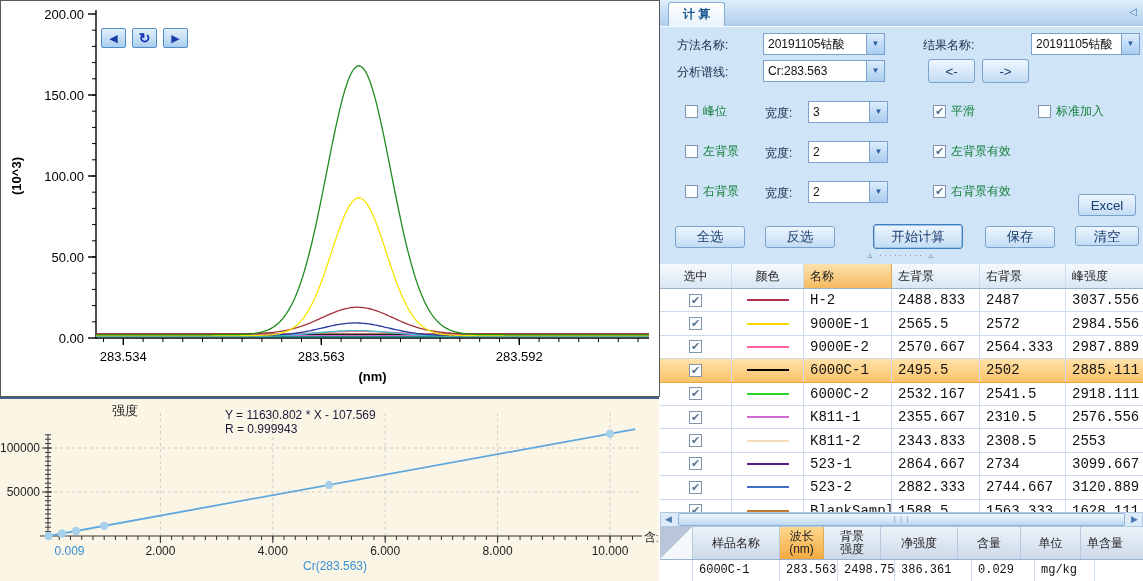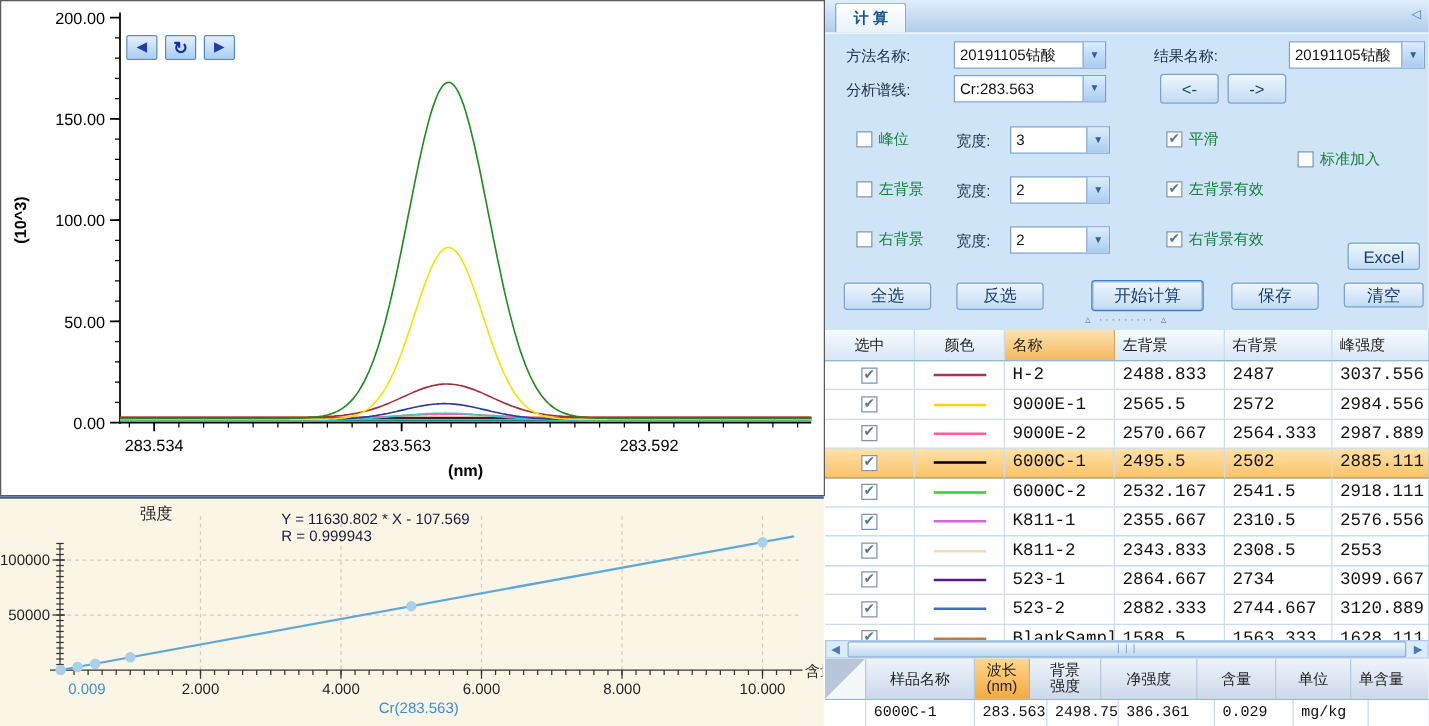--- a/index.html
+++ b/index.html
@@ -39,21 +39,21 @@
   .c1{width:72px;justify-content:center;padding-left:0;}
   .c2{width:88px;} .c3{width:88px;} .c4{width:86px;} .c5{width:77px;border-right:none;}
   .cline{width:42px;height:2px;display:inline-block;}
   
   .hscroll{position:absolute;left:0;top:512px;width:483px;height:15px;background:#dcebf9;border:1px solid #b0c8e0;box-sizing:border-box;display:flex;align-items:center;}
   .harrow{width:15px;height:13px;color:#4a7ab0;font-size:9px;text-align:center;line-height:13px;cursor:pointer;}
   .hthumb{flex:1;height:11px;margin:0 2px;background:linear-gradient(#f2f8fe,#bcd8f0);border:1px solid #8cb2d8;border-radius:2px;text-align:center;line-height:9px;color:#7a98b8;font-size:8px;letter-spacing:1px;cursor:grab;}
   
   .stable{position:absolute;left:0;top:527px;width:483px;background:#fff;}
   .shead{display:flex;height:32px;background:linear-gradient(#eef3f9,#ccd9ea);border-bottom:1px solid #9ab4d0;}
-  .sh{box-sizing:border-box;border-right:1px solid #b6c8dc;display:flex;align-items:center;justify-content:center;text-align:center;color:#222;white-space:pre-line;line-height:13px;}
+  .sh{box-sizing:border-box;border-right:1px solid #b6c8dc;display:flex;align-items:center;justify-content:center;text-align:right;color:#222;white-space:pre-line;line-height:13px;}
   .sh.hl{background:linear-gradient(#fdd88f,#f5a93f);border-right:1px solid #e0a850;}
   .sh.corner{background:linear-gradient(135deg,#b9c6da 49%,#f5f8fb 51%);}
   .srow{display:flex;height:21px;}
   .sc{box-sizing:border-box;border-right:1px solid #ccdcec;padding-left:6px;line-height:21px;font-family:"Liberation Mono","DejaVu Sans Mono",monospace;color:#111;overflow:hidden;}
   svg text{font-family:"Liberation Sans","DejaVu Sans",sans-serif;}
 </style>
 </head>
 <body>
 
 <div class="app">
@@ -293,21 +293,21 @@
     </label>
     <div class="flabel" style="left:105px;top:102px;">宽度:</div>
     <div class="dd" style="left:148px;top:101px;width:80px;">
       <span class="dd-v">3</span>
       <span class="dd-a">▼</span>
     </div>
     <label class="ck" style="left:273px;top:103px;justify-content:flex-end;">
       <span class="box on"></span>
       <span>平滑</span>
     </label>
-    <label class="ck" style="left:378px;top:119px;">
+    <label class="ck" style="left:378px;top:103px;">
       <span class="box"></span>
       <span>标准加入</span>
     </label>
 
     <label class="ck" style="left:25px;top:143px;">
       <span class="box"></span>
       <span>左背景</span>
     </label>
     <div class="flabel" style="left:105px;top:142px;">宽度:</div>
     <div class="dd" style="left:148px;top:141px;width:80px;">

